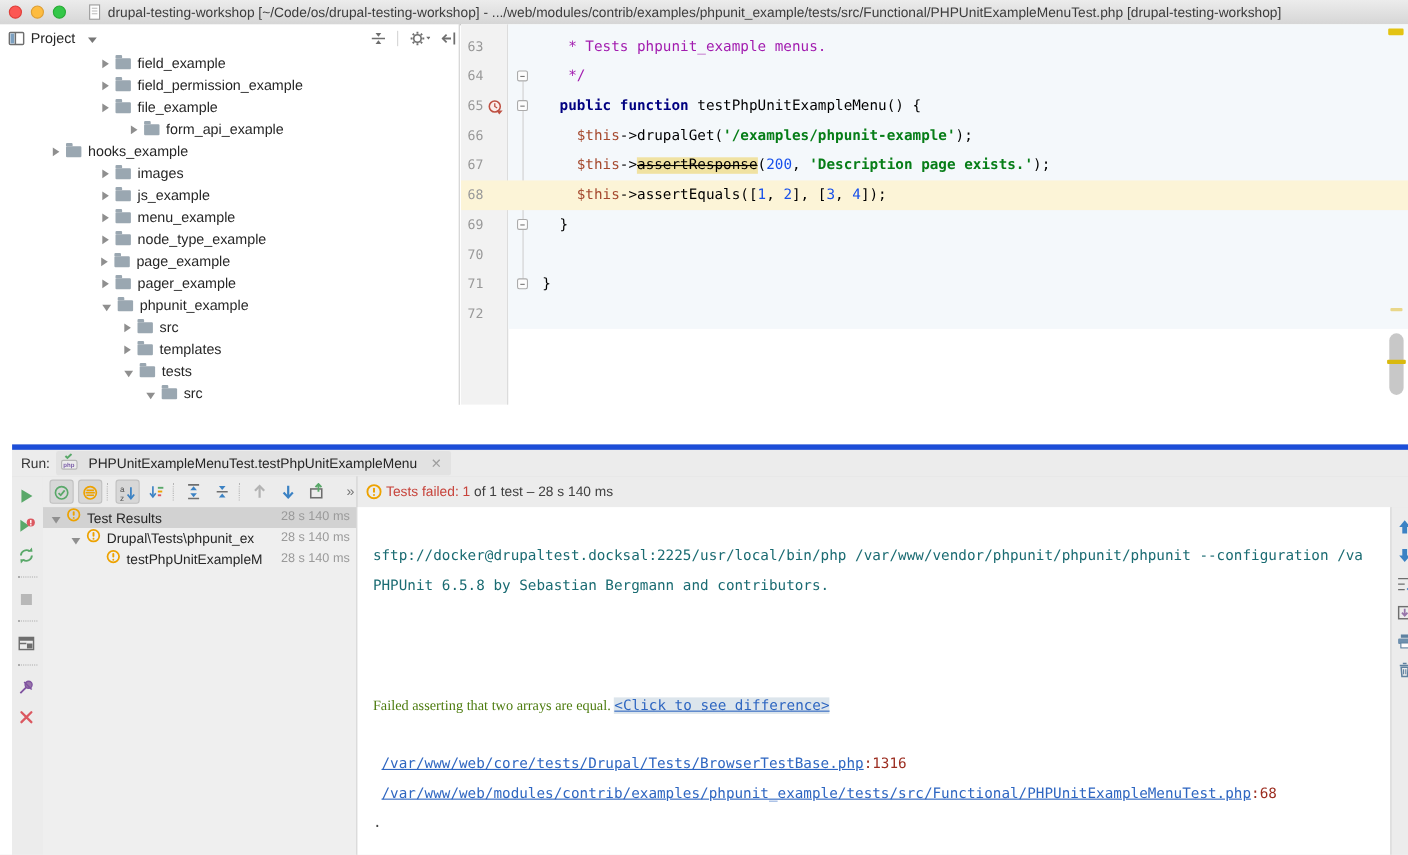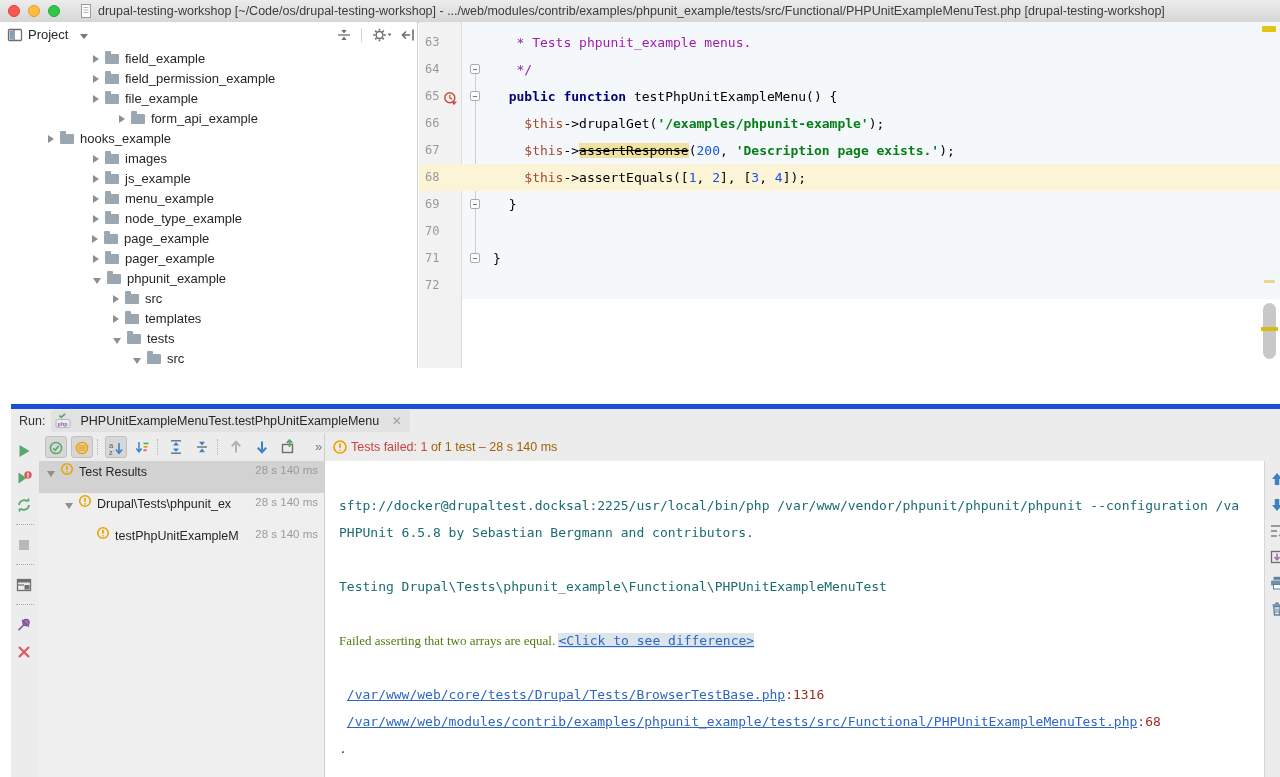--- a/index.html
+++ b/index.html
@@ -82,24 +82,24 @@
 
   #test-toolbar{position:absolute;left:28px;top:24px;width:1252px;height:28px;background:#ECECEC;}
   .tbtn{position:absolute;top:3px;width:22px;height:22px;box-sizing:border-box;text-align:center;}
   .tbtn svg{margin-top:3px;}
   .tbtn.pressed{background:#D7D7D7;border:1px solid #C0C0C0;border-radius:3px;}
   .tsep{position:absolute;top:6px;width:1px;height:16px;border-left:1px dotted #B5B5B5;}
   #chevrons{position:absolute;left:276px;top:0;height:28px;line-height:28px;color:#777;font-size:13px;}
   #status-warn{position:absolute;left:293px;top:6px;}
   #status-text{position:absolute;left:312px;top:0;height:28px;line-height:28px;font-size:12.5px;white-space:nowrap;}
   .st-failed{color:#C7433B;}
-  .st-rest{color:#a16207;}
+  .st-rest{color:#404040;}
 
   #test-tree{position:absolute;left:28px;top:52px;width:285px;height:357px;background:#EFEFEF;overflow:hidden;}
-  .ttree-row{position:relative;height:32px;line-height:19px;white-space:nowrap;overflow:hidden;}
+  .ttree-row{position:relative;height:19px;line-height:19px;white-space:nowrap;overflow:hidden;}
   .ttree-row.selected{background:#D2D2D2;}
   .ttree-label{font-size:12.5px;color:#262626;}
   .ttree-time{position:absolute;right:6px;top:0;font-size:11.5px;color:#9A9A9A;}
   .warn-badge{display:inline-block;margin:0 5px -3px 0;}
 
   #splitter{position:absolute;left:313px;top:24px;width:1px;height:385px;background:#CFCFCF;}
 
   #console{position:absolute;left:314px;top:52px;width:939px;height:357px;background:#fff;overflow:hidden;}
   .cline{position:absolute;left:14px;height:27px;line-height:27px;white-space:pre;
     font-family:"DejaVu Sans Mono",monospace;font-size:13px;}
@@ -373,21 +373,20 @@
               <circle cx="8" cy="8" r="6" fill="none" stroke="#EDA200" stroke-width="1.8"></circle>
               <rect x="7" y="4.2" width="2" height="4.8" rx="1" fill="#EDA200"></rect>
               <rect x="7" y="10.2" width="2" height="2" rx="1" fill="#EDA200"></rect>
             </svg></span><span class="ttree-label">testPhpUnitExampleM</span><span class="ttree-time">28 s 140 ms</span></div>
       </div>
     <div id="splitter"></div>
     <div id="console">
         <div class="cline" style="top: 31px;"><span class="c-system">sftp://docker@drupaltest.docksal:2225/usr/local/bin/php /var/www/vendor/phpunit/phpunit/phpunit --configuration /va</span></div>
         <div class="cline" style="top: 58px;"><span class="c-system">PHPUnit 6.5.8 by Sebastian Bergmann and contributors.</span></div>
         <div class="cline" style="top: 85px;"></div>
-        <div class="cline" style="top: 112px;"><span class="c-system">Testing Drupal\Tests\phpunit_example\Functional\PHPUnitExampleMenuTest</span></div>
         <div class="cline" style="top: 139px;"></div>
         <div class="cline" style="top: 166px;"><span class="c-error">Failed asserting that two arrays are equal. </span><span class="c-linkbox">&lt;Click to see difference&gt;</span></div>
         <div class="cline" style="top: 193px;"></div>
         <div class="cline" style="top: 220px;"><span class="c-plain"> </span><span class="c-link">/var/www/web/core/tests/Drupal/Tests/BrowserTestBase.php</span><span class="c-loc">:1316</span></div>
         <div class="cline" style="top: 247px;"><span class="c-plain"> </span><span class="c-link">/var/www/web/modules/contrib/examples/phpunit_example/tests/src/Functional/PHPUnitExampleMenuTest.php</span><span class="c-loc">:68</span></div>
         <div class="cline" style="top: 274px;"><span class="c-plain">.</span></div>
       </div>
     <div id="console-toolbar">
         <div class="cbtn" style="top: 10px;"><svg width="16" height="16" viewBox="0 0 16 16">
             <path d="M8 2 L13 8 H10.2 V14 H5.8 V8 H3 Z" fill="#3B82C4"></path>

